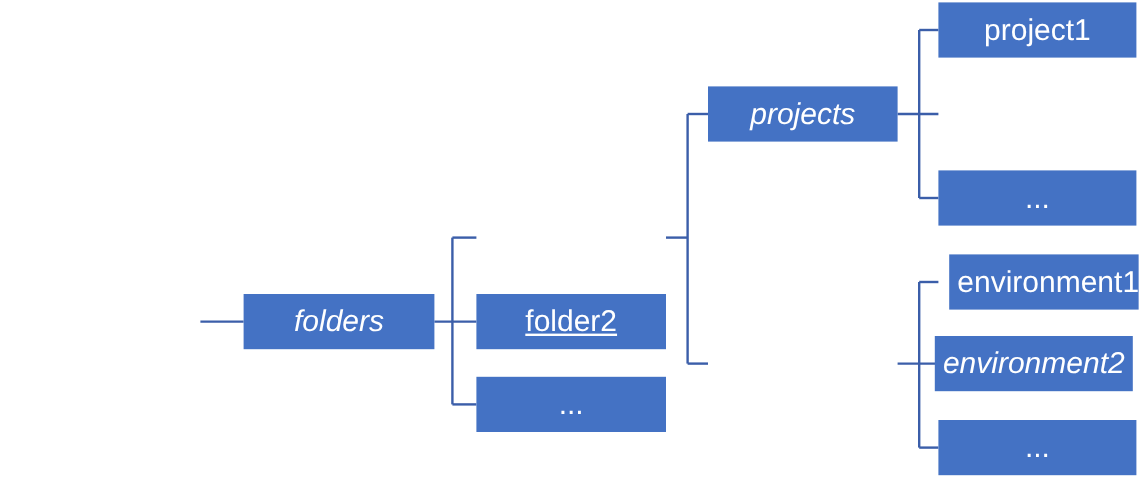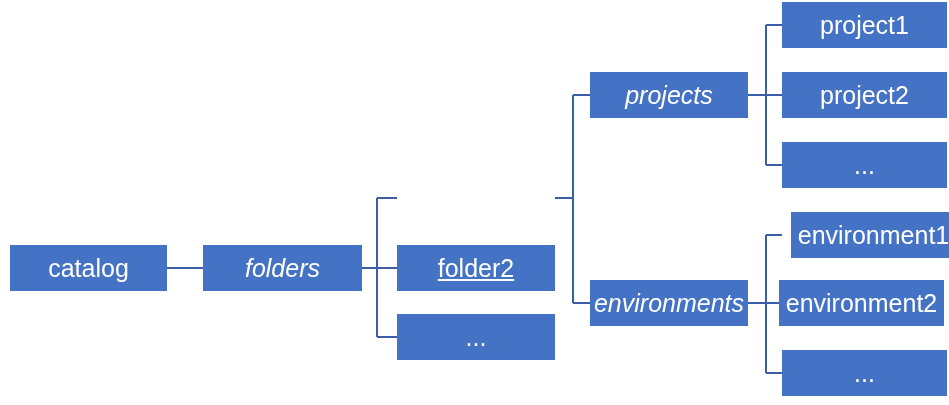--- a/index.html
+++ b/index.html
@@ -44,21 +44,21 @@
   #n-folders       { left: 203px; top: 245px; width: 159px; }
   #n-folder1       { left: 397px; top: 175px; }
   #n-folder2       { left: 397px; top: 245px; text-decoration: underline; }
   #n-folders-more  { left: 397px; top: 314px; }
   #n-projects      { left: 590px; top: 72px;  }
   #n-project1      { left: 782px; top: 2px;   }
   #n-project2      { left: 782px; top: 72px;  }
   #n-projects-more { left: 782px; top: 142px; }
   #n-environments  { left: 590px; top: 280px; }
   #n-environment1  { left: 791px; top: 212px; }
-  #n-environment2  { left: 779px; top: 280px; }
+  #n-environment2  { left: 779px; top: 280px; font-style: italic; }
   #n-environments-more { left: 782px; top: 350px; }
 </style>
 </head>
 <body>
 
 <div class="canvas">
 
   <svg class="connectors" viewBox="0 0 949 405" xmlns="http://www.w3.org/2000/svg">
     <g stroke="#3B5EA9" stroke-width="2" fill="none">
 
@@ -79,38 +79,35 @@
       <line x1="766" y1="25" x2="782" y2="25"></line>
       <line x1="766" y1="165" x2="782" y2="165"></line>
 
       <line x1="748" y1="303" x2="782" y2="303"></line>
       <line x1="766" y1="235" x2="766" y2="373"></line>
       <line x1="766" y1="235" x2="782" y2="235"></line>
       <line x1="766" y1="373" x2="782" y2="373"></line>
     </g>
   </svg>
 
-  <div class="node" id="n-catalog">catalog</div>
 
   <div class="node italic" id="n-folders">folders</div>
 
 
   <div class="node" id="n-folder2">folder2</div>
 
   <div class="node" id="n-folders-more">...</div>
 
   <div class="node italic" id="n-projects">projects</div>
 
   <div class="node wide" id="n-project1">project1</div>
 
-  <div class="node wide" id="n-project2">project2</div>
 
   <div class="node wide" id="n-projects-more">...</div>
 
-  <div class="node italic" id="n-environments">environments</div>
 
   <div class="node wide" id="n-environment1">environment1</div>
 
   <div class="node wide" id="n-environment2">environment2</div>
 
   <div class="node wide" id="n-environments-more">...</div>
 
 </div>
 
 </body></html>

